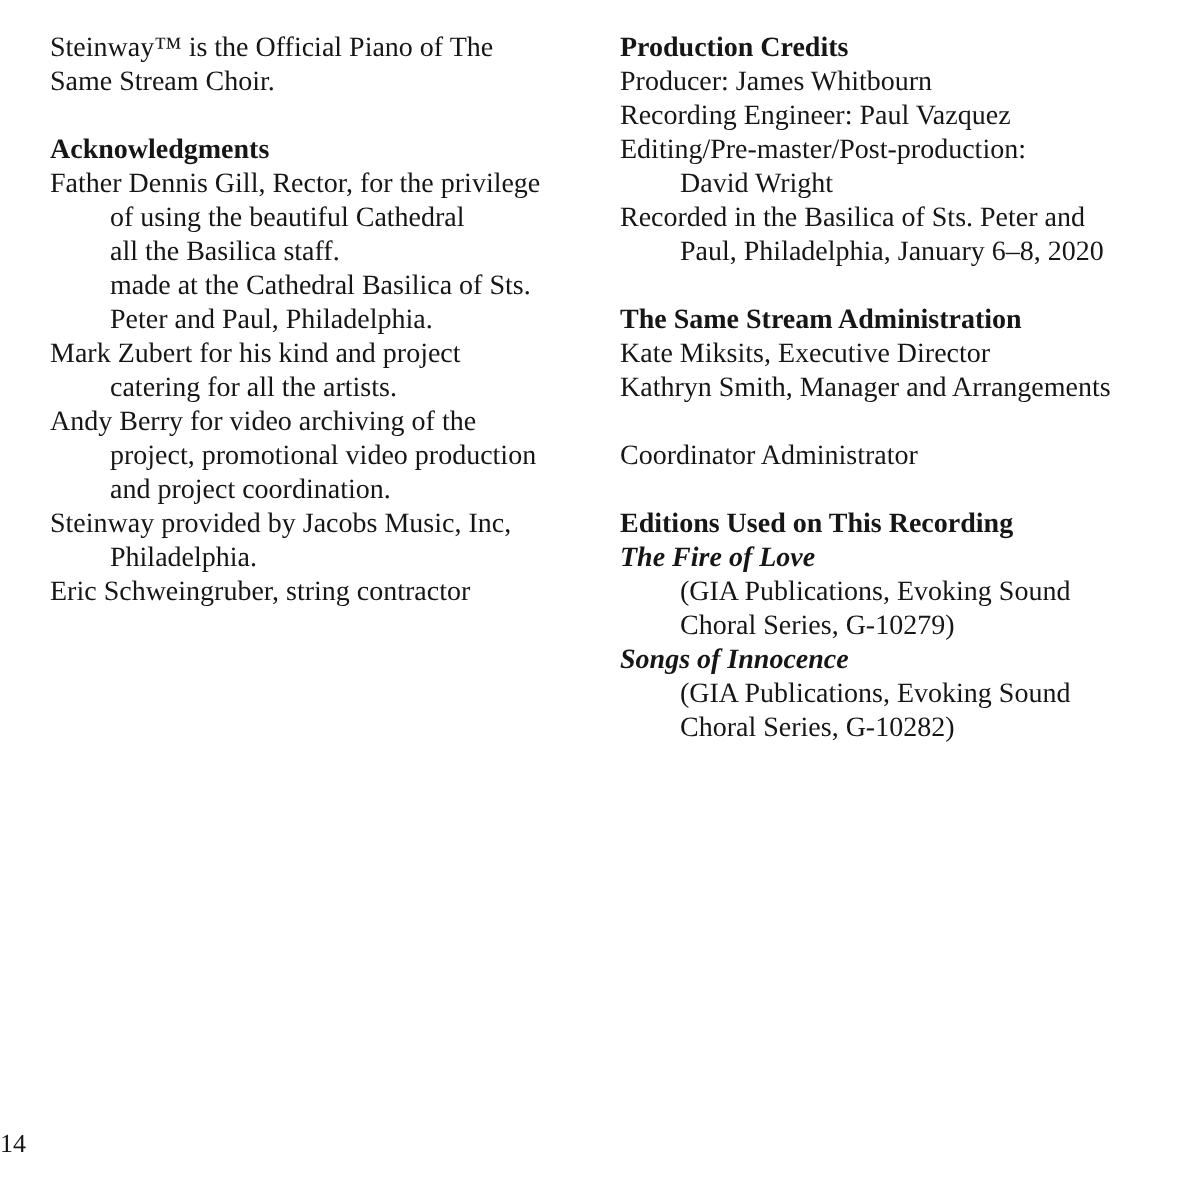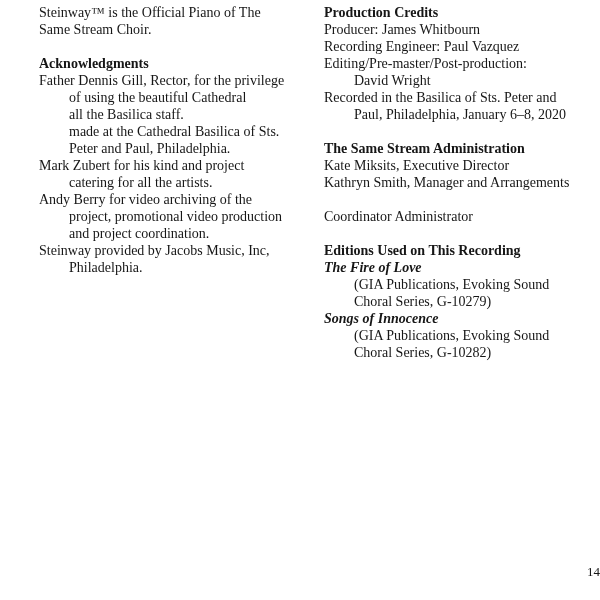--- a/index.html
+++ b/index.html
@@ -12,38 +12,37 @@
     color: #161616;
   }
   .page {
     position: relative;
     width: 600px;
     height: 600px;
     overflow: hidden;
   }
   .col {
     position: absolute;
-    top: 4px;
+    top: 16px;
     font-size: 14px;
     line-height: 17px;
-    margin-left: 14px;
   }
   .col-left  { left: 25px;  width: 280px; }
   .col-right { left: 310px; width: 282px; }
   .line   { white-space: nowrap; height: 17px; }
   .indent { padding-left: 30px; }
   .spacer { height: 17px; }
   .bold   { font-weight: bold; }
   .bold-italic { font-weight: bold; font-style: italic; }
   .page-number {
     position: absolute;
     left: 0;
     right: 0;
     top: 564px;
-    text-align: right;
+    text-align: left;
     font-size: 13px;
     line-height: 16px;
   }
 </style>
 </head>
 <body>
 
 <div class="page">
 
   <div class="col col-left">
@@ -56,20 +55,21 @@
     <div class="line indent">all the Basilica staff.</div>
     <div class="line indent">made at the Cathedral Basilica of Sts.</div>
     <div class="line indent">Peter and Paul, Philadelphia.</div>
     <div class="line">Mark Zubert for his kind and project</div>
     <div class="line indent">catering for all the artists.</div>
     <div class="line">Andy Berry for video archiving of the</div>
     <div class="line indent">project, promotional video production</div>
     <div class="line indent">and project coordination.</div>
     <div class="line">Steinway provided by Jacobs Music, Inc,</div>
     <div class="line indent">Philadelphia.</div>
+    <div class="line">Eric Schweingruber, string contractor</div>
   </div>
 
   <div class="col col-right">
     <div class="line bold">Production Credits</div>
     <div class="line">Producer: James Whitbourn</div>
     <div class="line">Recording Engineer: Paul Vazquez</div>
     <div class="line">Editing/Pre-master/Post-production:</div>
     <div class="line indent">David Wright</div>
     <div class="line">Recorded in the Basilica of Sts. Peter and</div>
     <div class="line indent">Paul, Philadelphia, January 6–8, 2020</div>

